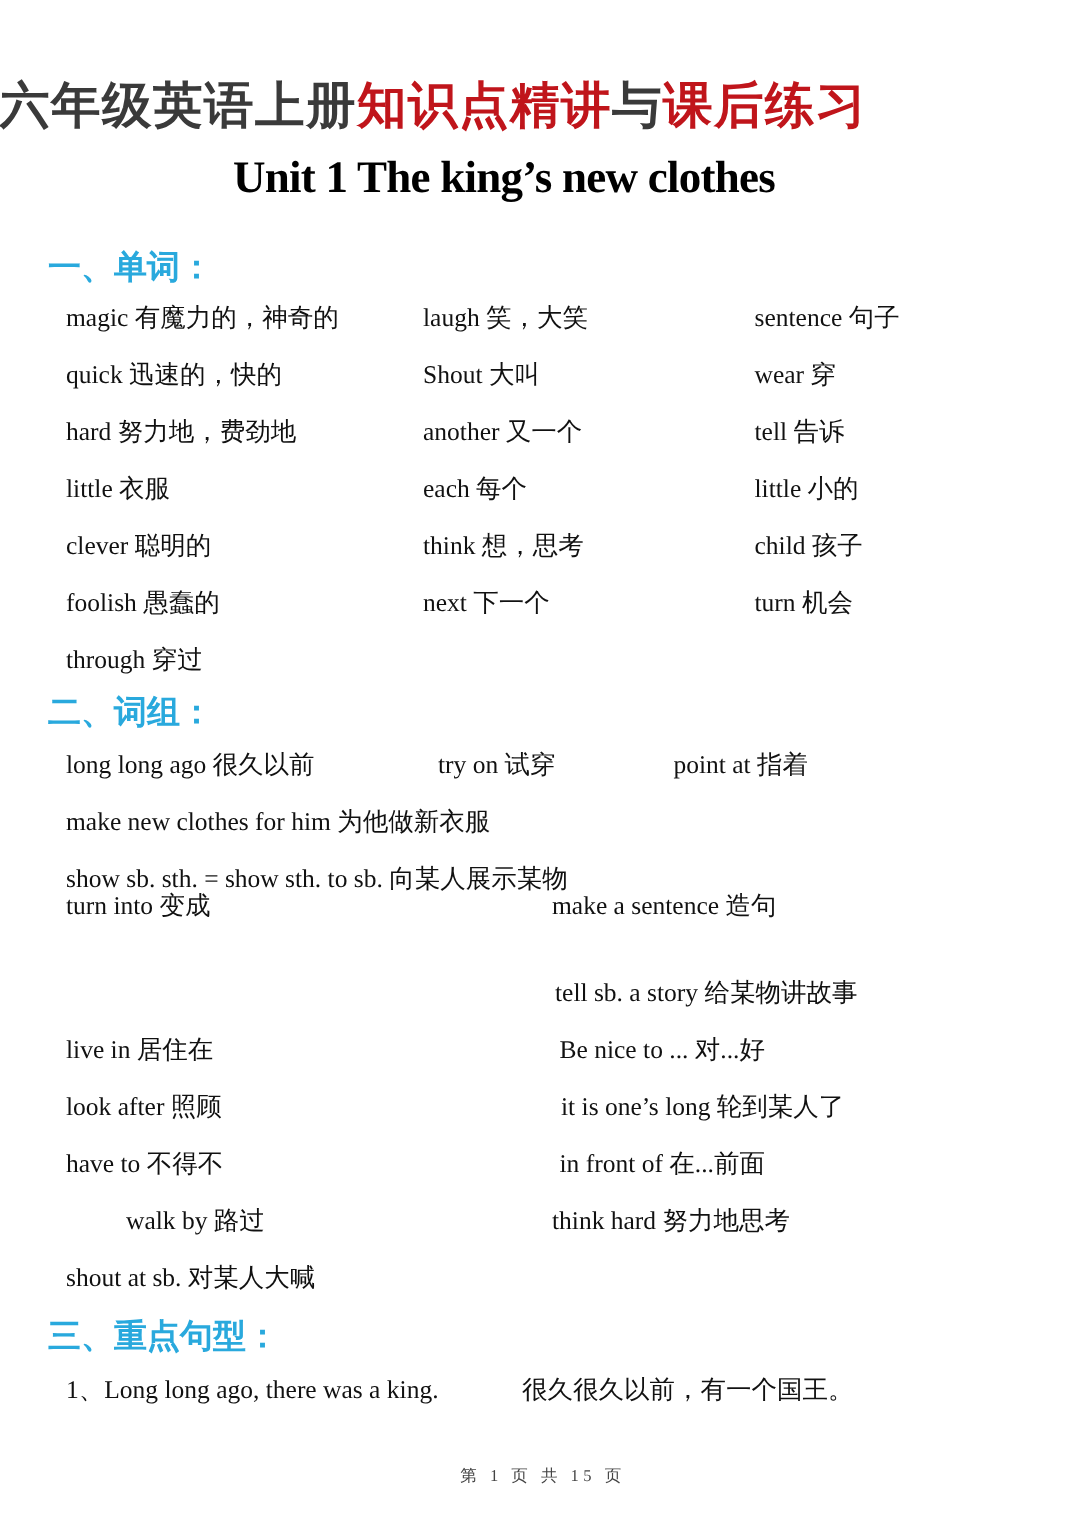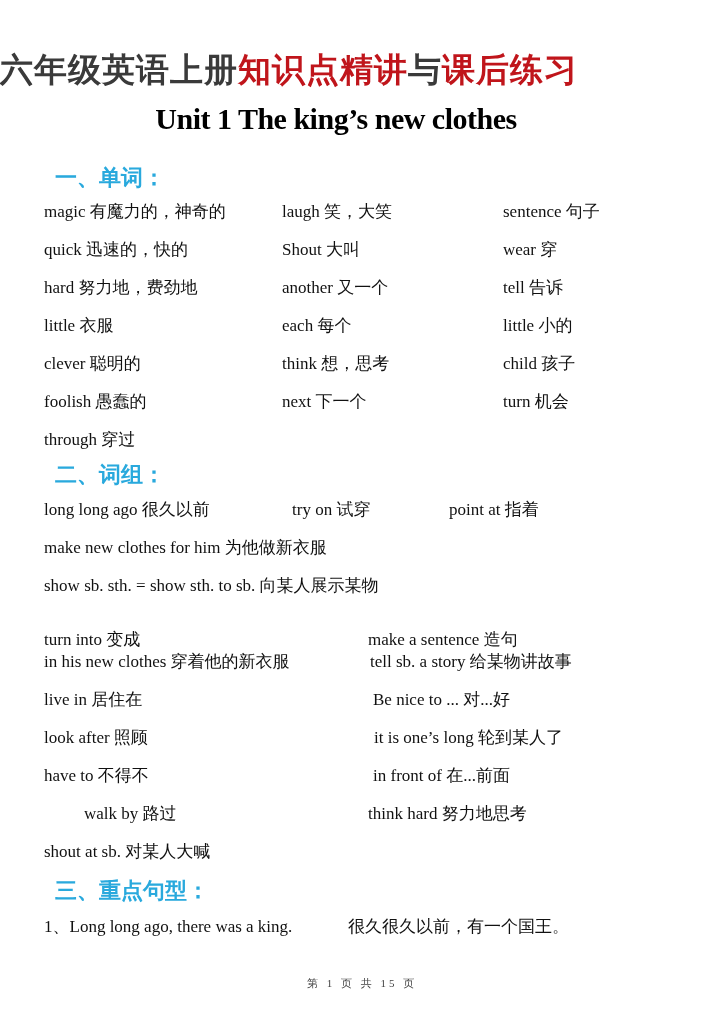--- a/index.html
+++ b/index.html
@@ -1,21 +1,21 @@
 <!DOCTYPE html>
 <html><head>
 <meta charset="utf-8">
 <style>
   html, body { margin:0; padding:0; background:#ffffff; }
   body { width:724px; height:1024px; position:relative; overflow:hidden; font-family:"Liberation Serif", serif; color:#111; }
   .title { position:absolute; top:48px; left:0; width:724px; text-align:left; font-family:"DejaVu Sans", sans-serif; font-weight:bold; font-size:33px; letter-spacing:1px; }
   .title .gray { color:#3a3a3a; }
   .title .red { color:#c0151b; }
   .subtitle { position:absolute; top:102px; left:0; width:672px; text-align:center; font-family:"Liberation Serif", serif; font-weight:bold; font-size:30px; letter-spacing:-0.5px; color:#000; }
-  .heading { position:absolute; left:55px; font-family:"DejaVu Sans", sans-serif; font-weight:bold; font-size:22px; color:#29a9dd; }
+  .heading { position:absolute; left:32px; font-family:"DejaVu Sans", sans-serif; font-weight:bold; font-size:22px; color:#29a9dd; }
   .row { position:absolute; left:0; width:724px; height:26px; font-size:17px; white-space:nowrap; }
   .cell { position:absolute; top:0; }
   .footer { position:absolute; top:976px; left:0; width:724px; text-align:center; font-size:11px; color:#444; letter-spacing:3px; }
 </style>
 </head>
 <body>
 
 <div class="title">
   <span class="gray">六年级英语上册</span><span class="red">知识点精讲</span><span class="gray">与</span><span class="red">课后练习</span>
 </div>
@@ -66,26 +66,25 @@
   <span class="cell" style="left:292px">try on  试穿</span>
   <span class="cell" style="left:449px">point at  指着</span>
 </div>
 <div class="row" style="top:536px">
   <span class="cell" style="left:44px">make new clothes for him  为他做新衣服</span>
 </div>
 <div class="row" style="top:574px">
   <span class="cell" style="left:44px">show sb. sth. = show sth. to sb.  向某人展示某物</span>
 </div>
 <div id="pairs">
-    <div class="row" style="top: 628px;">
+    <div class="row" style="top: 592px;">
       <span class="cell" style="left: 44px;">turn into  变成</span>
       <span class="cell" style="left: 368px;">make a sentence  造句</span>
     </div>
     <div class="row" style="top: 650px;">
-      <span class="cell" style="left: 44px;">in his new clothes  穿着他的新衣服</span>
       <span class="cell" style="left: 370px;">tell sb. a story  给某物讲故事</span>
     </div>
     <div class="row" style="top: 688px;">
       <span class="cell" style="left: 44px;">live in  居住在</span>
       <span class="cell" style="left: 373px;">Be nice to ...  对...好</span>
     </div>
     <div class="row" style="top: 726px;">
       <span class="cell" style="left: 44px;">look after  照顾</span>
       <span class="cell" style="left: 374px;">it is one’s long  轮到某人了</span>
     </div>

